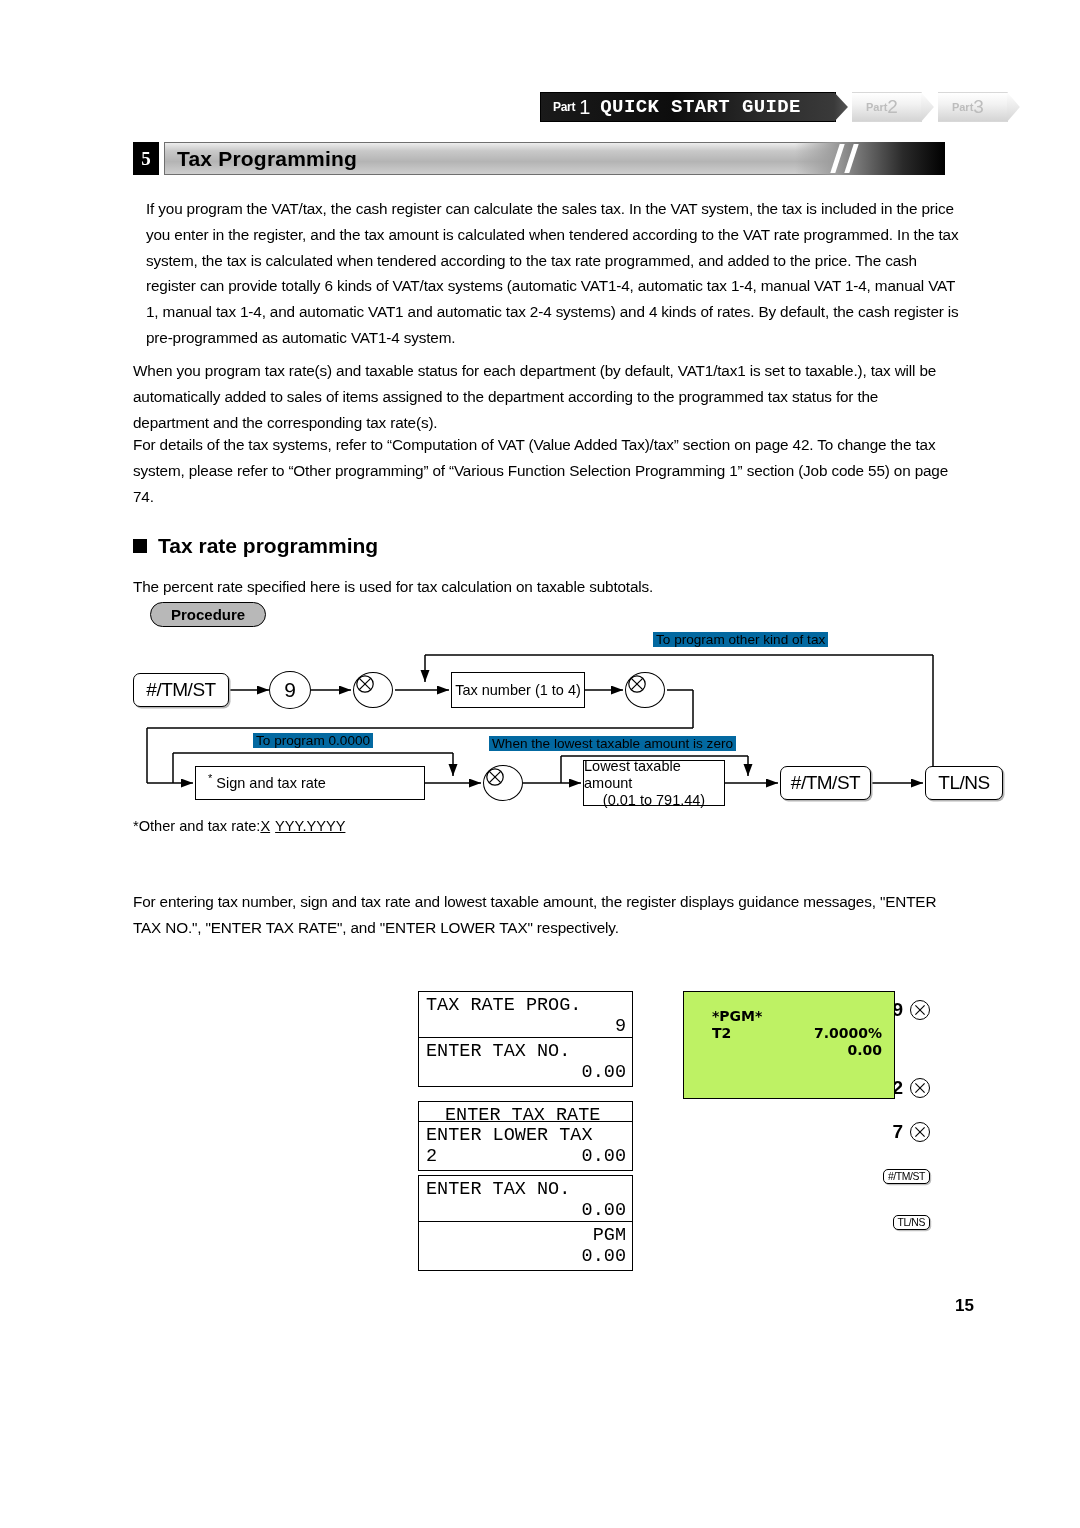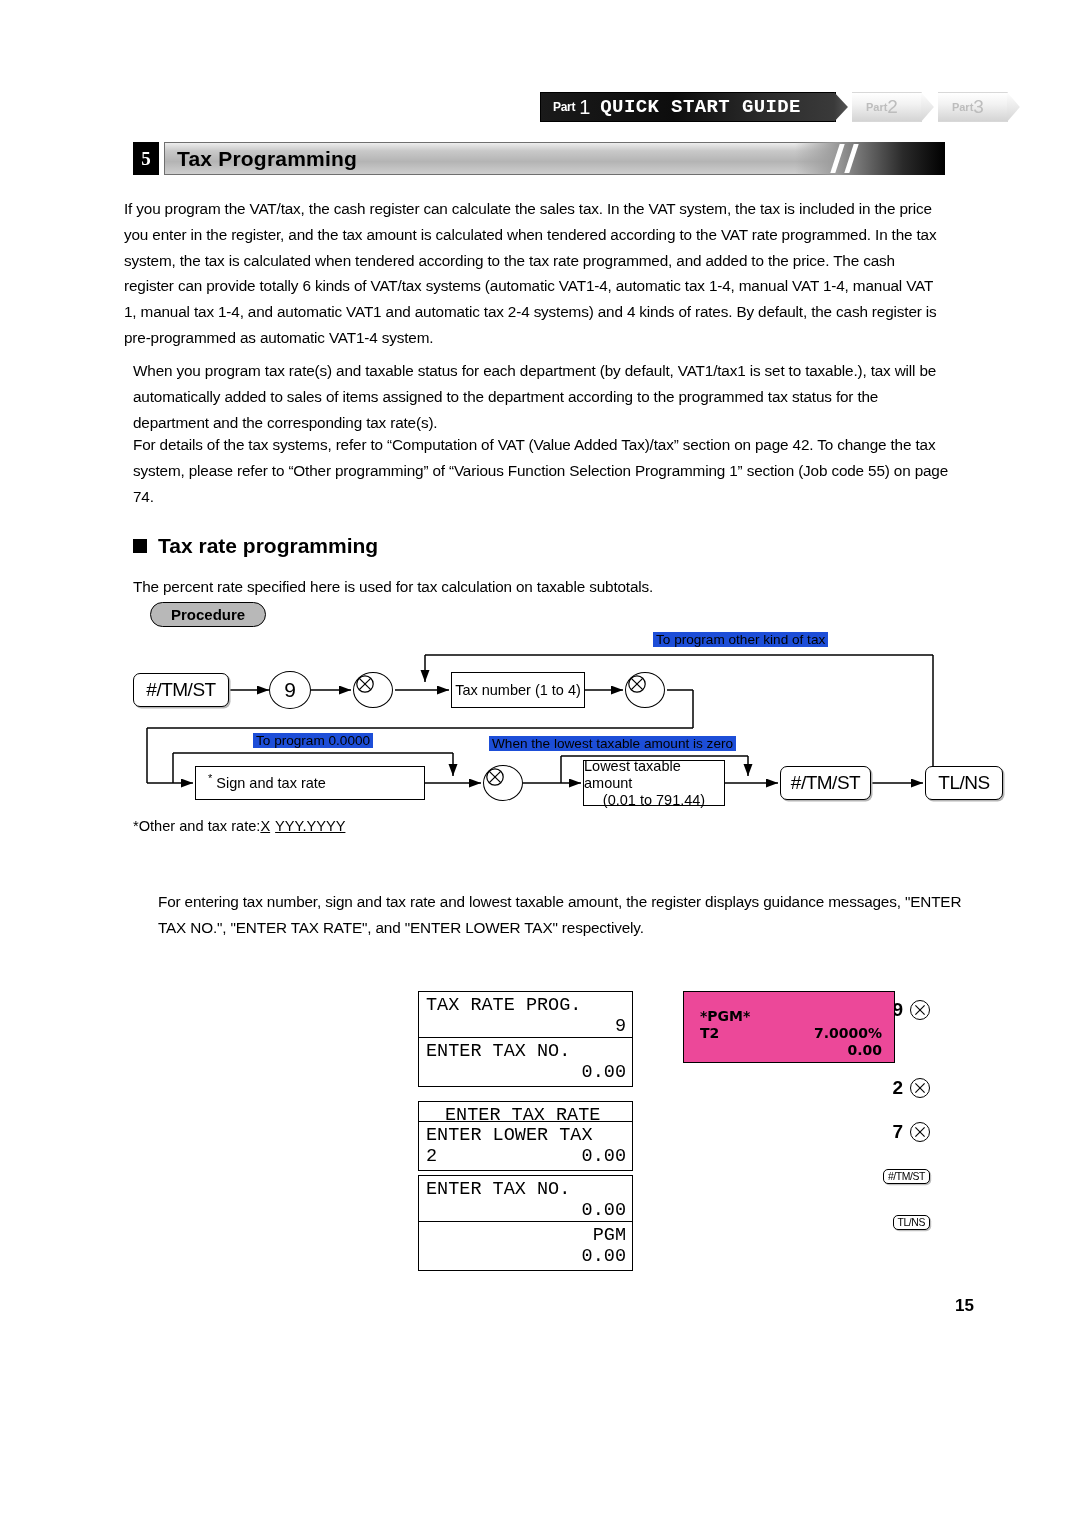--- a/index.html
+++ b/index.html
@@ -59,43 +59,43 @@
   }
   .sectitle { font-size:21px; font-weight:bold; padding-left:12px; letter-spacing:0.2px; }
   .secend {
     position:absolute; right:-1px; top:-1px; bottom:-1px; width:150px;
     background:linear-gradient(90deg,rgba(200,200,200,0) 0%,#9a9a9a 28%,#2a2a2a 72%,#000 100%);
   }
   .slash { position:absolute; top:2px; bottom:2px; width:5px; background:#fff; transform:skewX(-18deg); }
 
   
   .para { position:absolute; font-size:15.3px; line-height:25.8px; letter-spacing:-0.15px; }
-  .p1 { left:124px; top:196px; width:820px; }
+  .p1 { left:146px; top:196px; width:820px; }
   .p2 { left:133px; top:358px; width:820px; }
   .p3 { left:133px; top:432px; width:820px; }
   .p4 { left:133px; top:574px; width:760px; }
-  .p5 { left:133px; top:889px; width:820px;margin-left:25px; }
+  .p5 { left:133px; top:889px; width:820px; }
 
   .h2 { position:absolute; left:133px; top:534px; font-size:21px; font-weight:bold; display:flex; align-items:center; gap:11px; }
   .sq { width:14px; height:14px; background:#000; display:inline-block; }
 
   .proc {
     position:absolute; left:150px; top:602px;
     background:#b8b8b8; border:1.6px solid #000; border-radius:13px;
     padding:3px 20px; font-size:15px; font-weight:bold; color:#000;
   }
 
   
   .flow { position:absolute; left:133px; top:628px; width:830px; height:270px; }
   .flow svg { position:absolute; left:0; top:0; }
   .fnode { position:absolute; display:flex; align-items:center; justify-content:center; font-size:17px; background:#fff; }
   .key-r { border:1.5px solid #000; border-radius:7px; box-shadow:1.5px 1.5px 0 #b5b5b5; font-size:19px; letter-spacing:-0.5px; }
   .circ { border:1.5px solid #000; border-radius:50%; }
   .boxn { border:1.5px solid #000; font-size:14.5px; }
-  .lbl { position:absolute; font-size:13.6px; background:#1d4ed8; padding:0 3px; white-space:nowrap; }
+  .lbl { position:absolute; font-size:13.6px; background:#0369a1; padding:0 3px; white-space:nowrap; }
 
   
   .sigblk { position:absolute; left:133px; top:818px; font-size:14.6px; }
   .sig-row1 { display:flex; align-items:baseline; }
   .u1 { text-decoration:underline; }
   .u2 { text-decoration:underline; }
 
   
   .tbl { position:absolute; left:140px; top:963px; width:790px; }
   .thead { display:flex; }
@@ -113,22 +113,22 @@
 
   .disp {
     position:absolute; border:1.6px solid #000; background:#fff;
     font-family:"Liberation Mono", monospace; font-size:18.5px; line-height:21px;
     padding:3px 6px 3px 7px; width:215px;
   }
   .disp .l1 { white-space:pre; }
   .disp .l2 { display:flex; justify-content:space-between; white-space:pre; }
 
   .printbox {
-    position:absolute; border:1.6px solid #000; background:#ec4899;
-    width:212px; height:72px; padding:16px 12px 0 16px;
+    position:absolute; border:1.6px solid #000; background:#bef264;
+    width:212px; height:108px; padding:16px 12px 0 28px;
     font-family:"DejaVu Sans", sans-serif; font-weight:bold; font-size:14px; line-height:17px;
   }
   .pr-row { display:flex; justify-content:space-between; }
   .pr-sub { text-align:right; }
 
   .pageno { position:absolute; right:106px; top:1296px; font-size:17px; font-weight:bold; }
 </style>
 </head>
 <body>
 

